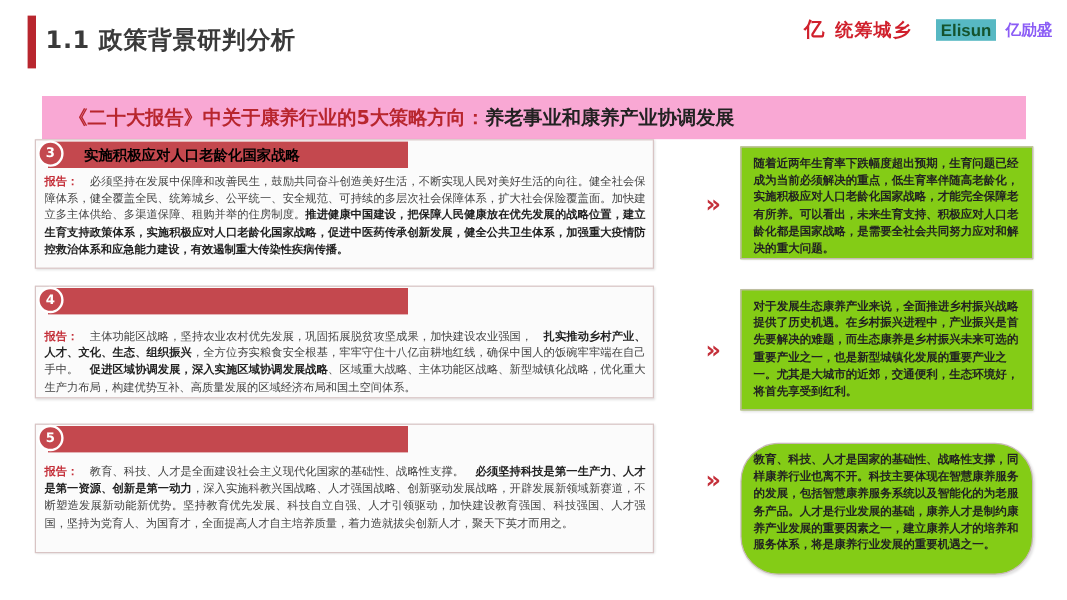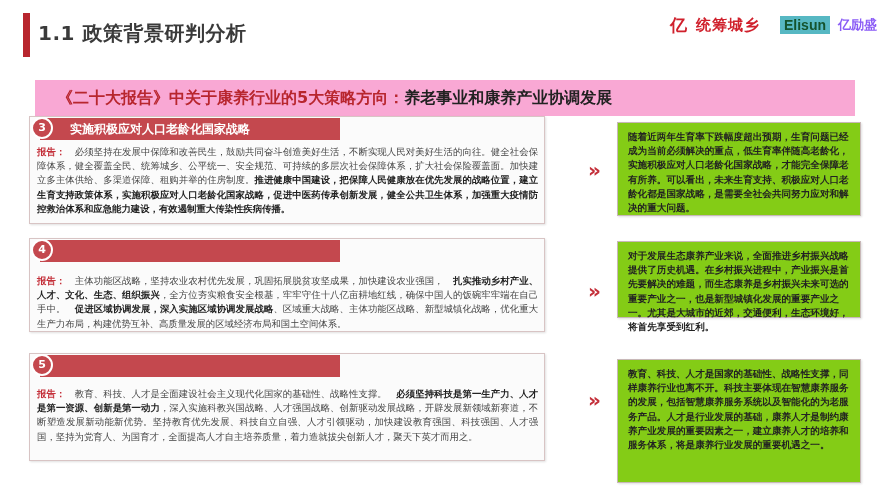--- a/index.html
+++ b/index.html
@@ -16,21 +16,21 @@
     .logo-elisun-box { background: #57b8c3; color: #14532d; font-weight: bold; font-size: 14px; padding: 1px 4px; margin-left: 12px; font-family: "Liberation Sans", sans-serif; }
     .logo-elisun-cn { font-size: 13px; color: #8b5cf6; font-weight: bold; }
 
     .banner { position: absolute; left: 35px; top: 64px; width: 820px; height: 36px; background: #f9a8d4; margin-top: 16px; }
     .banner-text { position: absolute; left: 22px; top: 8px; font-size: 16px; font-weight: bold; white-space: nowrap; }
     .banner-red { color: #b8262e; }
     .banner-dark { color: #222; }
 
     .card { position: absolute; left: 29px; width: 516px; background: #fbfbfb; border: 1px solid #d8c4c4; box-shadow: 1px 1px 2px rgba(0,0,0,0.12); }
     .card-head { position: absolute; left: 10px; top: 1px; height: 22px; background: #c4484e; }
-    .card-head-text { position: absolute; left: 30px; top: 3px; font-size: 12px; font-weight: bold; color: #ffffff; white-space: nowrap; }
+    .card-head-text { position: absolute; left: 30px; top: 3px; font-size: 12px; font-weight: bold; color: #000000; white-space: nowrap; }
     .num-badge { position: absolute; left: -9px; top: -1px; width: 22px; height: 22px; border-radius: 50%; background: #c4484e; border: 2px solid #fff; color: #fff; font-size: 11px; font-weight: bold; text-align: center; line-height: 18px; }
     .card-body { position: absolute; left: 7px; top: 30px; right: 6px; font-size: 9.4px; line-height: 14.2px; color: #444; text-align: justify; }
     .card-body .lbl { color: #c4303a; font-weight: bold; }
     .card-body b { color: #222; }
 
     .arrow { position: absolute; left: 588px; font-size: 20px; font-weight: bold; color: #c4303a; line-height: 20px; }
 
     .note { position: absolute; left: 617px; width: 244px; background: #84cc16; border: 1px solid #c8b8b8; box-shadow: 1px 1px 2px rgba(0,0,0,0.12); padding: 7px 9px 6px 10px; font-size: 9.6px; line-height: 14.2px; font-weight: bold; color: #222; }
   </style>
 </head>
@@ -68,24 +68,24 @@
 
 <div class="card" style="top:238px;height:94px;">
   <div class="card-head" style="width:300px;">
     <div class="num-badge">4</div>
   </div>
   <div class="card-body" style="top:35px;">
     <span class="lbl">报告：</span><span>　主体功能区战略，坚持农业农村优先发展，巩固拓展脱贫攻坚成果，加快建设农业强国，　</span><b>扎实推动乡村产业、人才、文化、生态、组织振兴</b><span>，全方位夯实粮食安全根基，牢牢守住十八亿亩耕地红线，确保中国人的饭碗牢牢端在自己手中。　</span><b>促进区域协调发展，深入实施区域协调发展战略</b><span>、区域重大战略、主体功能区战略、新型城镇化战略，优化重大生产力布局，构建优势互补、高质量发展的区域经济布局和国土空间体系。</span>
   </div>
 </div>
 <div class="arrow" style="top:281px;">»</div>
-<div class="note" style="top:241px;height:77px;">对于发展生态康养产业来说，全面推进乡村振兴战略提供了历史机遇。在乡村振兴进程中，产业振兴是首先要解决的难题，而生态康养是乡村振兴未来可选的重要产业之一，也是新型城镇化发展的重要产业之一。尤其是大城市的近郊，交通便利，生态环境好，将首先享受到红利。</div>
+<div class="note" style="top:241px;height:101px;">对于发展生态康养产业来说，全面推进乡村振兴战略提供了历史机遇。在乡村振兴进程中，产业振兴是首先要解决的难题，而生态康养是乡村振兴未来可选的重要产业之一，也是新型城镇化发展的重要产业之一。尤其是大城市的近郊，交通便利，生态环境好，将首先享受到红利。</div>
 
 <div class="card" style="top:353px;height:108px;">
   <div class="card-head" style="width:300px;">
     <div class="num-badge">5</div>
   </div>
   <div class="card-body" style="top:33px;">
     <span class="lbl">报告：</span><span>　教育、科技、人才是全面建设社会主义现代化国家的基础性、战略性支撑。　</span><b>必须坚持科技是第一生产力、人才是第一资源、创新是第一动力</b><span>，深入实施科教兴国战略、人才强国战略、创新驱动发展战略，开辟发展新领域新赛道，不断塑造发展新动能新优势。坚持教育优先发展、科技自立自强、人才引领驱动，加快建设教育强国、科技强国、人才强国，坚持为党育人、为国育才，全面提高人才自主培养质量，着力造就拔尖创新人才，聚天下英才而用之。</span>
   </div>
 </div>
 <div class="arrow" style="top:390px;">»</div>
-<div class="note" style="top:359px;height:124px;">教育、科技、人才是国家的基础性、战略性支撑，同样康养行业也离不开。科技主要体现在智慧康养服务的发展，包括智慧康养服务系统以及智能化的为老服务产品。人才是行业发展的基础，康养人才是制约康养产业发展的重要因素之一，建立康养人才的培养和服务体系，将是康养行业发展的重要机遇之一。</div>
+<div class="note" style="top:369px;height:110px;border-radius:32px;">教育、科技、人才是国家的基础性、战略性支撑，同样康养行业也离不开。科技主要体现在智慧康养服务的发展，包括智慧康养服务系统以及智能化的为老服务产品。人才是行业发展的基础，康养人才是制约康养产业发展的重要因素之一，建立康养人才的培养和服务体系，将是康养行业发展的重要机遇之一。</div>
 
 </body></html>

